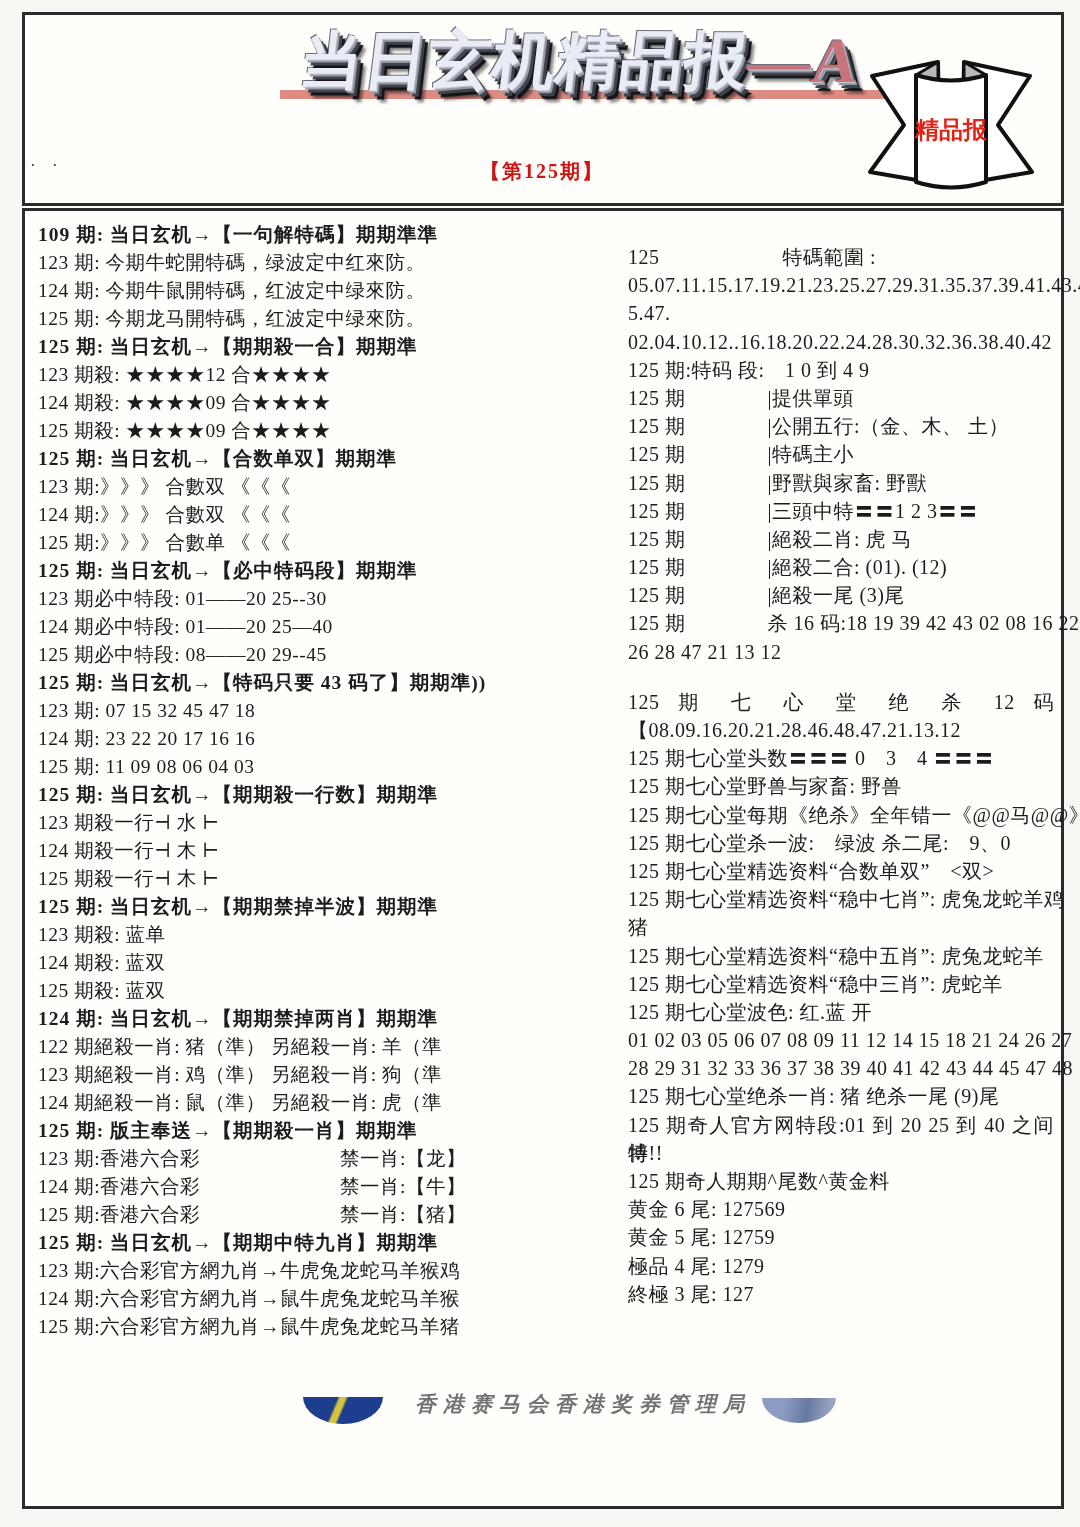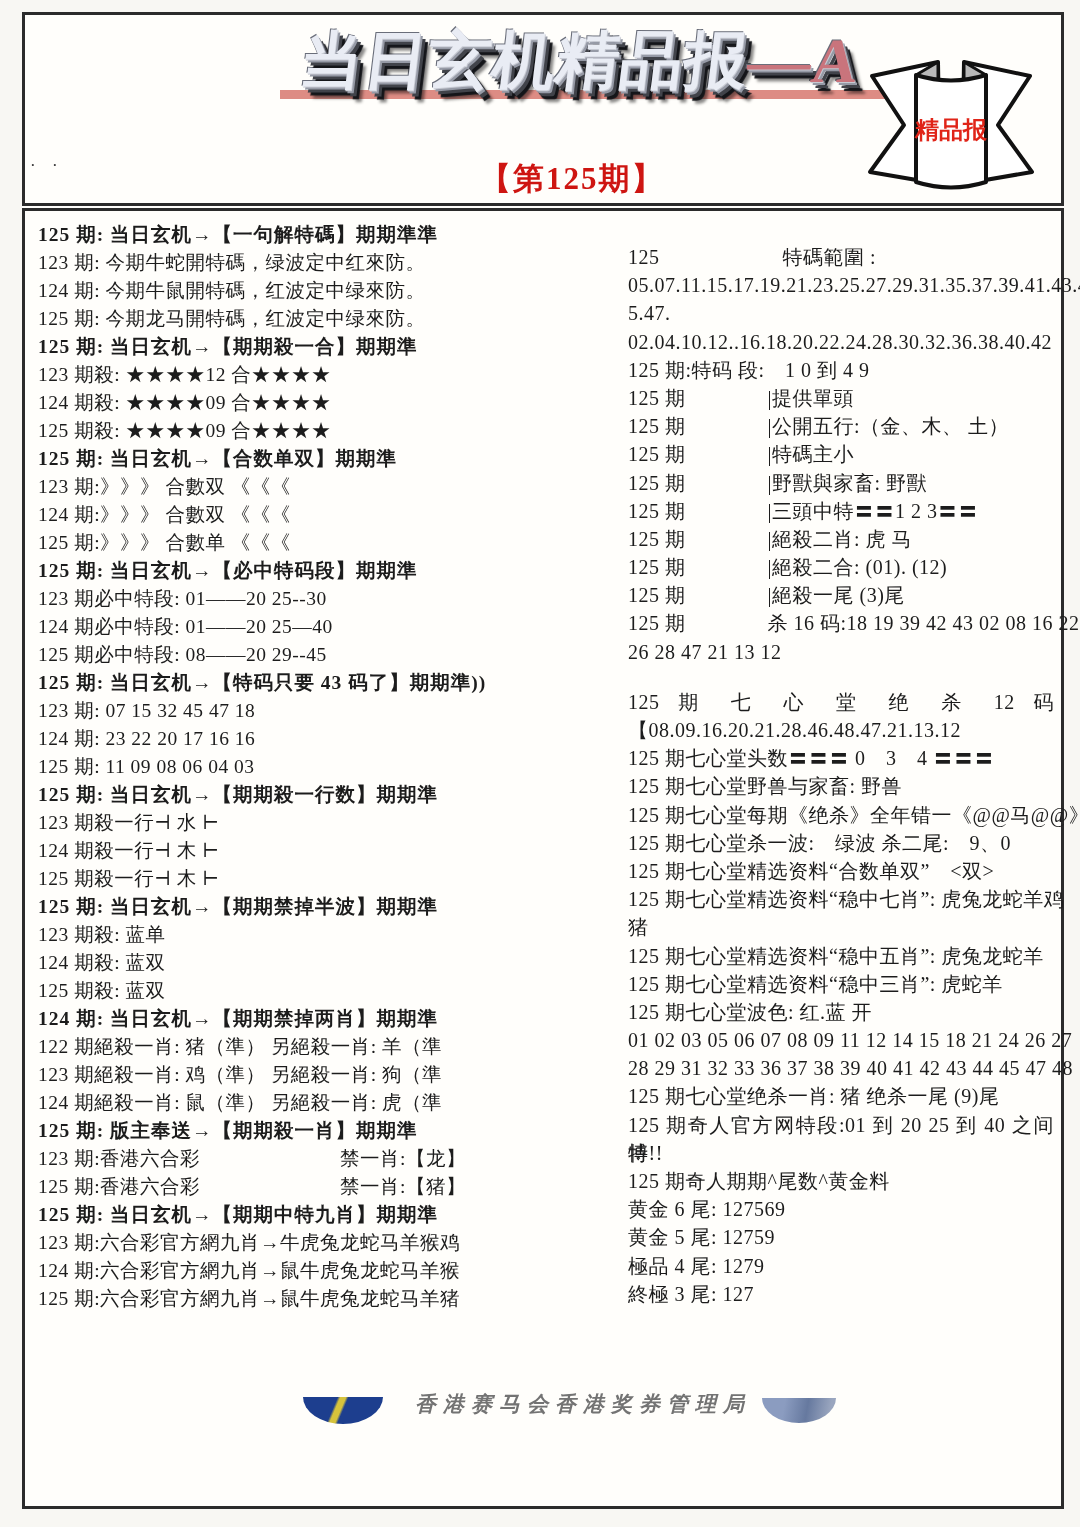--- a/index.html
+++ b/index.html
@@ -36,21 +36,21 @@
       1px 1px 0 #c7cad3,
       3px 3px 0 #969aa6,
       6px 6px 0 #41434a,
       9px 9px 1px #141519,
       12px 12px 3px rgba(0,0,0,.45),
       -1px -1px 0 #6a6e7a;
   }
   .title .suffix{color:#c9747c;}
   .issue{
     position:absolute;left:480px;top:158px;width:240px;
-    font-size:31px;font-weight:bold;color:#ce1511;letter-spacing:2px;
+    font-size:20px;font-weight:bold;color:#ce1511;letter-spacing:2px;
     white-space:nowrap;
   }
   .corner-dots{position:absolute;left:30px;top:156px;font-size:17px;color:#333;letter-spacing:6px;}
   
   .ribbon{position:absolute;left:858px;top:50px;width:188px;height:150px;}
   
   .col{position:absolute;white-space:nowrap;}
   .col .line{height:28px;line-height:28px;font-size:19.5px;letter-spacing:0.5px;}
   .col .line.bold{font-weight:bold;letter-spacing:1px;}
   .col .line.justify{white-space:normal;text-align:justify;text-align-last:justify;}
@@ -97,21 +97,21 @@
     <path d="M80 12 L14 26 L46 75 L12 122 L82 134 Z" fill="#ffffff" stroke="#111" stroke-width="4" stroke-linejoin="round"></path>
     <path d="M106 12 L172 26 L140 75 L174 122 L104 134 Z" fill="#ffffff" stroke="#111" stroke-width="4" stroke-linejoin="round"></path>
     <path d="M58 25 L80 12 L80 42 Z" fill="#b9b9b9" stroke="#111" stroke-width="3" stroke-linejoin="round"></path>
     <path d="M128 25 L106 12 L106 42 Z" fill="#b9b9b9" stroke="#111" stroke-width="3" stroke-linejoin="round"></path>
     <path d="M58 25 Q93 36 128 25 L128 132 Q93 143 58 132 Z" fill="#ffffff" stroke="#111" stroke-width="4" stroke-linejoin="round"></path>
     <text x="93" y="88" text-anchor="middle" font-size="24" font-weight="bold" fill="#e02418" font-family="Liberation Serif, DejaVu Serif, serif" id="ribbon-label-text">精品报</text>
   </svg>
 </div>
 
 <div class="col col-left">
-    <div class="line bold">125 期: 当日玄机→【一句解特碼】期期準準</div>
+    <div class="line bold">109 期: 当日玄机→【一句解特碼】期期準準</div>
     <div class="line">123 期: 今期牛蛇開特碼，绿波定中红來防。</div>
     <div class="line">124 期: 今期牛鼠開特碼，红波定中绿來防。</div>
     <div class="line">125 期: 今期龙马開特碼，红波定中绿來防。</div>
     <div class="line bold">125 期: 当日玄机→【期期殺一合】期期準</div>
     <div class="line">123 期殺: ★★★★12 合★★★★</div>
     <div class="line">124 期殺: ★★★★09 合★★★★</div>
     <div class="line">125 期殺: ★★★★09 合★★★★</div>
     <div class="line bold">125 期: 当日玄机→【合数单双】期期準</div>
     <div class="line">123 期:》》》 合數双 《《《</div>
     <div class="line">124 期:》》》 合數双 《《《</div>
@@ -131,20 +131,21 @@
     <div class="line bold">125 期: 当日玄机→【期期禁掉半波】期期準</div>
     <div class="line">123 期殺: 蓝单</div>
     <div class="line">124 期殺: 蓝双</div>
     <div class="line">125 期殺: 蓝双</div>
     <div class="line bold">124 期: 当日玄机→【期期禁掉两肖】期期準</div>
     <div class="line">122 期絕殺一肖: 猪（準） 另絕殺一肖: 羊（準</div>
     <div class="line">123 期絕殺一肖: 鸡（準） 另絕殺一肖: 狗（準</div>
     <div class="line">124 期絕殺一肖: 鼠（準） 另絕殺一肖: 虎（準</div>
     <div class="line bold">125 期: 版主奉送→【期期殺一肖】期期準</div>
     <div class="line">123 期:香港六合彩　　　　　　　禁一肖:【龙】</div>
+    <div class="line">124 期:香港六合彩　　　　　　　禁一肖:【牛】</div>
     <div class="line">125 期:香港六合彩　　　　　　　禁一肖:【猪】</div>
     <div class="line bold">125 期: 当日玄机→【期期中特九肖】期期準</div>
     <div class="line">123 期:六合彩官方網九肖→牛虎兔龙蛇马羊猴鸡</div>
     <div class="line">124 期:六合彩官方網九肖→鼠牛虎兔龙蛇马羊猴</div>
     <div class="line">125 期:六合彩官方網九肖→鼠牛虎兔龙蛇马羊猪</div>
   </div>
 <div class="col col-right">
     <div class="line">125　　　　　　特碼範圍 :</div>
     <div class="line">05.07.11.15.17.19.21.23.25.27.29.31.35.37.39.41.43.4</div>
     <div class="line">5.47.</div>

